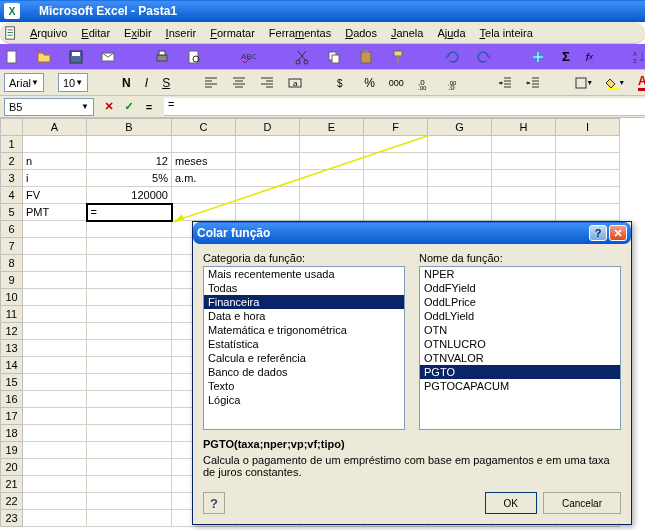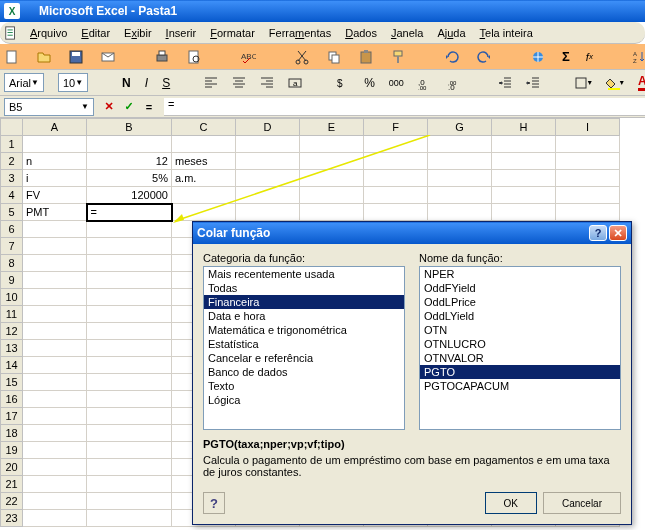--- a/index.html
+++ b/index.html
@@ -4,21 +4,21 @@
 <style>
   * { box-sizing: border-box; margin: 0; padding: 0; font-family: Tahoma, Arial, sans-serif; }
   body { background: #fff; width: 645px; height: 530px; overflow: hidden; position: relative; }
   .titlebar { background: linear-gradient(to bottom, #0a5bce, #3d8ff8 5%, #0a5bce 95%, #0055cc); color: #fff; height: 22px; display: flex; align-items: center; padding: 0 4px; font-size: 12px; }
   .titlebar .excel-icon { width: 16px; height: 16px; background: #fff; margin-right: 4px; display: flex; align-items: center; justify-content: center; color: #107c41; font-weight: bold; font-size: 10px; border-radius: 2px; }
   .titlebar .title-text { font-weight: bold; padding-left: 15px; }
   .menubar { background: #ece9d8; border-bottom: 1px solid #c0c0c0; height: 22px; display: flex; align-items: center; padding: 8px 4px; font-size: 11px; gap: 2px; border-radius: 10px; }
   .menubar .menu-item { padding: 2px 6px; cursor: default; }
   .menubar .menu-item u { text-decoration: underline; }
   .menubar .doc-icon { width: 14px; height: 14px; margin-right: 4px; }
-  .toolbar { background: #fdba74; border-bottom: 1px solid #c0c0c0; height: 26px; display: flex; align-items: center; padding: 0 4px; gap: 16px; }
+  .toolbar { background: #8b5cf6; border-bottom: 1px solid #c0c0c0; height: 26px; display: flex; align-items: center; padding: 0 4px; gap: 16px; }
   .tb-btn { width: 22px; height: 22px; display: flex; align-items: center; justify-content: center; cursor: default; }
   .tb-btn svg { width: 16px; height: 16px; }
   .sep { width: 1px; height: 20px; background: #aca899; margin: 0 3px; }
   .toolbar2 { background: #ece9d8; border-bottom: 1px solid #c0c0c0; height: 26px; display: flex; align-items: center; padding: 0 4px; gap: 14px; font-size: 11px; }
   .font-select { border: 1px solid #7f9db9; background: #fff; height: 19px; width: 100px; padding: 0 4px; display: flex; align-items: center; justify-content: space-between; }
   .size-select { border: 1px solid #7f9db9; background: #fff; height: 19px; width: 40px; padding: 0 4px; display: flex; align-items: center; justify-content: space-between; }
   .fmt-btn { width: 22px; height: 22px; display: flex; align-items: center; justify-content: center; font-size: 12px; cursor: default; }
   .formula-bar { background: #ece9d8; border-bottom: 1px solid #c0c0c0; height: 22px; display: flex; align-items: center; font-size: 11px; }
   .name-box { border: 1px solid #7f9db9; background: #fff; height: 18px; width: 90px; margin-left: 4px; padding: 0 4px; display: flex; align-items: center; justify-content: space-between; }
   .fx-controls { display: flex; align-items: center; gap: 2px; margin: 0 6px; }
@@ -28,21 +28,21 @@
   table.grid { border-collapse: collapse; font-size: 11px; }
   table.grid th { background: #ece9d8; border: 1px solid #c0c0c0; font-weight: normal; text-align: center; }
   table.grid th.col-hdr { height: 17px; width: 64px; }
   table.grid th.row-hdr { width: 22px; height: 17px; }
   table.grid th.corner { width: 22px; height: 17px; }
   table.grid td { border: 1px solid #d4d0c8; height: 17px; width: 64px; padding: 0 3px; white-space: nowrap; }
   .cell-right { text-align: right; }
   .active-cell { border: 2px solid #000 !important; position: relative; }
   .col-B { width: 85px !important; }
   .dialog { position: absolute; top: 221px; left: 192px; width: 440px; background: #ece9d8; border: 1px solid #0a246a; box-shadow: 2px 2px 6px rgba(0,0,0,.35); }
-  .dialog .dlg-title { background: linear-gradient(to bottom, #0a5bce, #3d8ff8 5%, #0a5bce 95%, #0055cc); color: #fff; height: 22px; display: flex; align-items: center; justify-content: space-between; padding: 0 4px; font-size: 12px; font-weight: bold; }
+  .dialog .dlg-title { background: linear-gradient(to bottom, #0a5bce, #3d8ff8 5%, #0a5bce 95%, #0055cc); color: #fff; height: 22px; display: flex; align-items: center; justify-content: space-between; padding: 0 4px; font-size: 12px; font-weight: bold; border-radius: 7px; }
   .dlg-title-right { display: flex; gap: 2px; }
   .dlg-title-btn { width: 18px; height: 16px; border: 1px solid #fff; border-radius: 3px; display: flex; align-items: center; justify-content: center; font-size: 11px; font-weight: bold; }
   .dlg-help-btn { background: linear-gradient(#c9ddf7,#7aa9e1); color: #0a246a; }
   .dlg-close-btn { background: linear-gradient(#f59c83,#d9481f); color: #fff; }
   .dlg-body { padding: 8px 10px 10px 10px; font-size: 11px; }
   .dlg-row { display: flex; gap: 14px; }
   .dlg-col { flex: 1; display: flex; flex-direction: column; }
   .dlg-col label { margin-bottom: 2px; }
   .listbox { border: 1px solid #7f9db9; background: #fff; height: 164px; overflow-y: scroll; font-size: 11px; }
   .listbox .item { padding: 1px 4px; cursor: default; white-space: nowrap; }
@@ -640,21 +640,21 @@
     <div class="dlg-row">
       <div class="dlg-col">
         <label>Categoria da função:</label>
         <div class="listbox" id="cat-list">
             <div class="item">Mais recentemente usada</div>
             <div class="item">Todas</div>
             <div class="item sel">Financeira</div>
             <div class="item">Data e hora</div>
             <div class="item">Matemática e trigonométrica</div>
             <div class="item">Estatística</div>
-            <div class="item">Cancelar e referência</div>
+            <div class="item">Calcula e referência</div>
             <div class="item">Banco de dados</div>
             <div class="item">Texto</div>
             <div class="item">Lógica</div>
           </div>
       </div>
       <div class="dlg-col">
         <label>Nome da função:</label>
         <div class="listbox" id="func-list">
             <div class="item">NPER</div>
             <div class="item">OddFYield</div>

